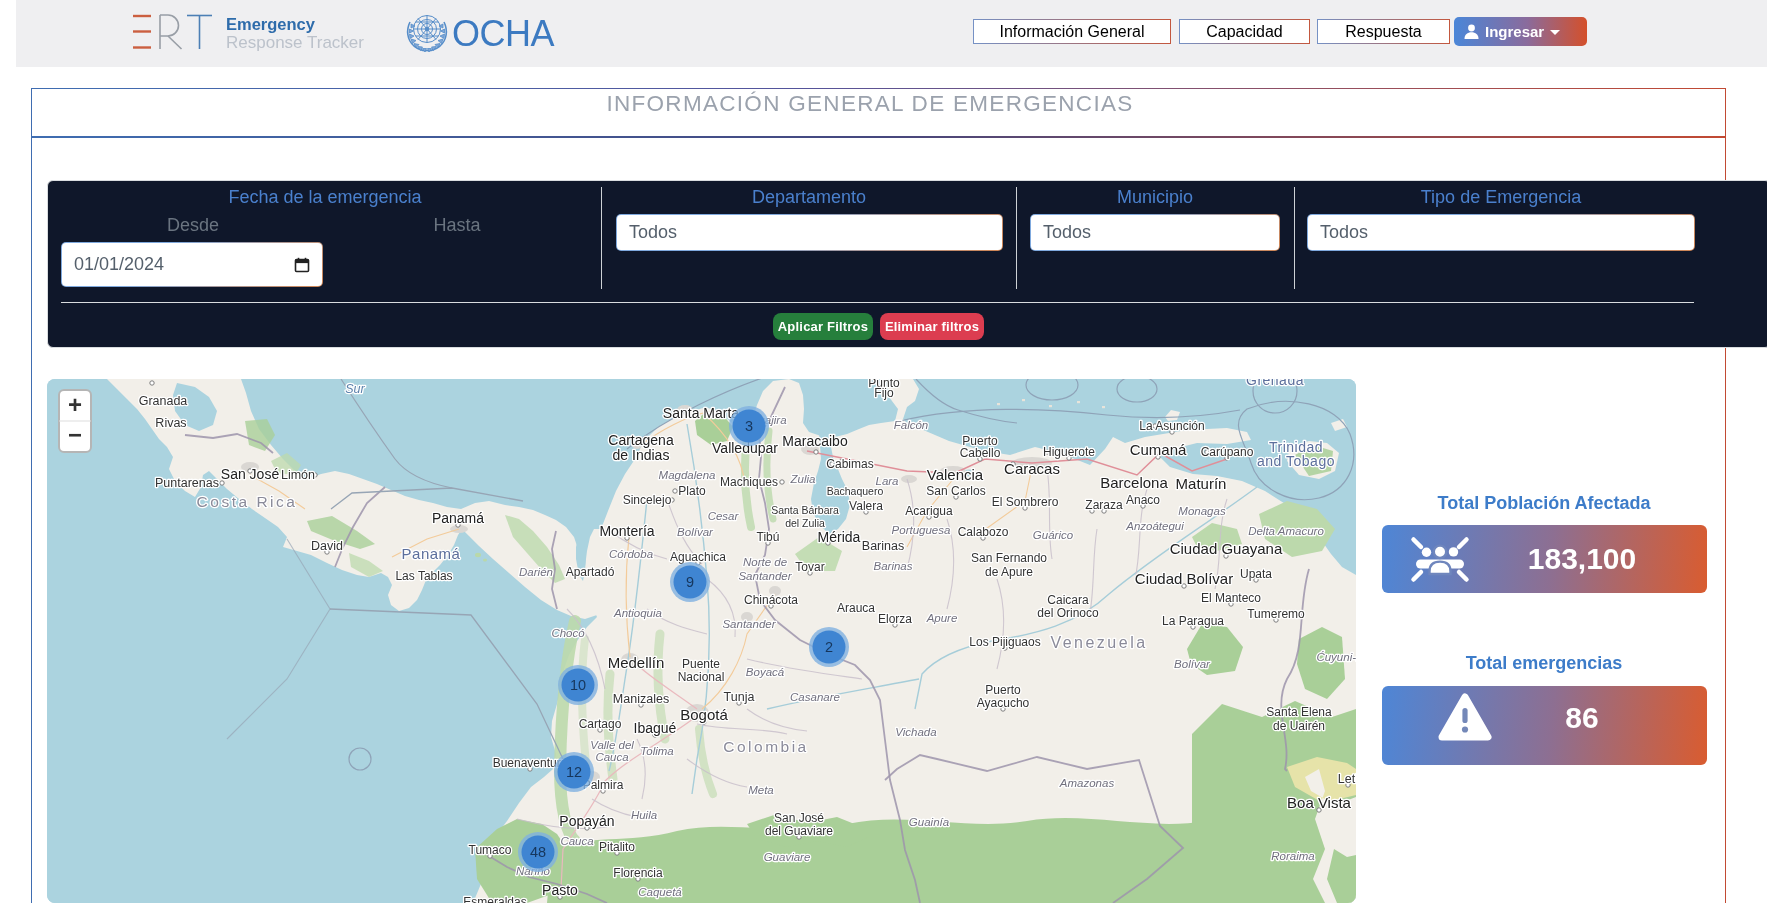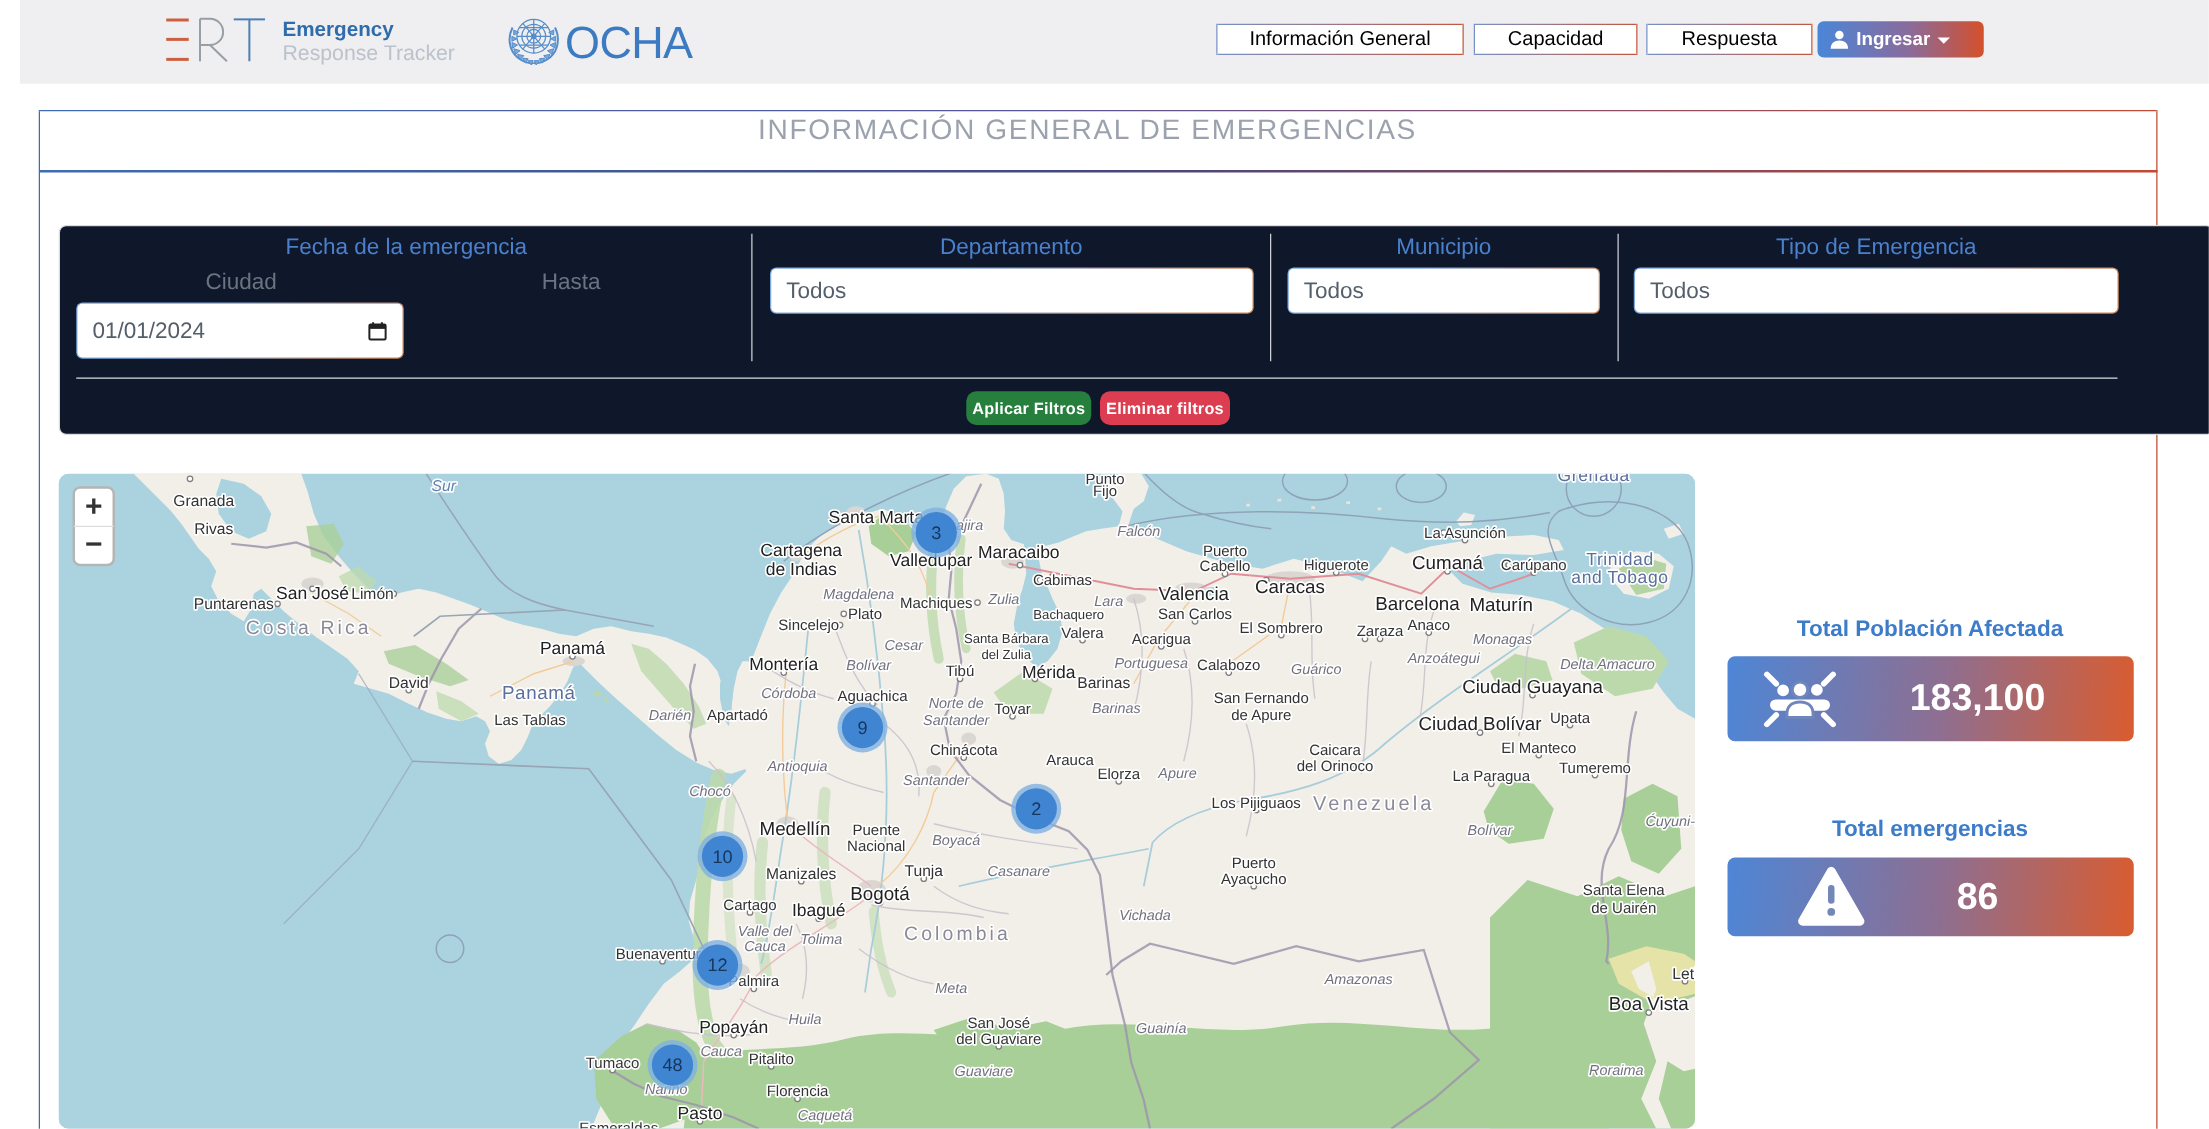--- a/index.html
+++ b/index.html
@@ -120,21 +120,21 @@
 
 <div id="panel"></div>
 <div id="ptitle">INFORMACIÓN GENERAL DE EMERGENCIAS</div>
 <div id="titleline"></div>
 
 <div id="filters">
   <div class="fsep" style="left:553px"></div>
   <div class="fsep" style="left:968px"></div>
   <div class="fsep" style="left:1246px"></div>
   <div class="flabel" style="left:127px;width:300px">Fecha de la emergencia</div>
-  <div class="slabel" style="left:70px;width:150px">Ciudad</div>
+  <div class="slabel" style="left:70px;width:150px">Desde</div>
   <div class="slabel" style="left:334px;width:150px">Hasta</div>
   <div class="gbox" style="left:13px;top:61px;width:262px;height:45px">
     <div class="in">01/01/2024
       <svg class="cal" width="16" height="16" viewBox="0 0 16 16">
           <rect x="1.5" y="2.5" width="13" height="12" rx="1" fill="none" stroke="#222" stroke-width="1.6"></rect>
           <rect x="1.5" y="2.5" width="13" height="3.6" fill="#222"></rect>
           <line x1="4.5" y1="0.8" x2="4.5" y2="3.5" stroke="#222" stroke-width="1.6"></line>
           <line x1="11.5" y1="0.8" x2="11.5" y2="3.5" stroke="#222" stroke-width="1.6"></line>
         </svg>
     </div>
@@ -498,20 +498,20 @@
     </g>
     <circle cx="17.5" cy="17.3" r="4.7" fill="#fff"></circle>
     <circle cx="44.5" cy="16.9" r="4.7" fill="#fff"></circle>
     <rect x="7" y="24.5" width="48" height="9" rx="4.5" fill="#fff"></rect>
     <circle cx="31" cy="16.8" r="6.2" fill="#fff" stroke="#6f86bd" stroke-width="2.4"></circle>
     <path d="M20.5,39 L20.5,36.5 C20.5,30 24.5,26.6 31,26.6 C37.5,26.6 41.5,30 41.5,36.5 L41.5,39 Z" fill="#fff" stroke="#6f86bd" stroke-width="2.4"></path>
   </svg>
   <div class="snum" style="top:17px">183,100</div>
 </div>
 <div class="stitle" style="top:653px">Total emergencias</div>
-<div class="sbox" style="top:686px;height:63px">
+<div class="sbox" style="top:686px;height:79px">
   <svg style="position:absolute;left:55px;top:7px" width="56" height="49" viewBox="0 0 56 49">
     <path d="M28,4 L51,44 L5,44 Z" fill="#fff" stroke="#fff" stroke-width="7" stroke-linejoin="round"></path>
     <rect x="25.4" y="15" width="5.2" height="15" rx="2.6" fill="#7488b8"></rect>
     <circle cx="28" cy="36.5" r="3.1" fill="#7488b8"></circle>
   </svg>
   <div class="snum" style="top:15px">86</div>
 </div>
 
 </body></html>

